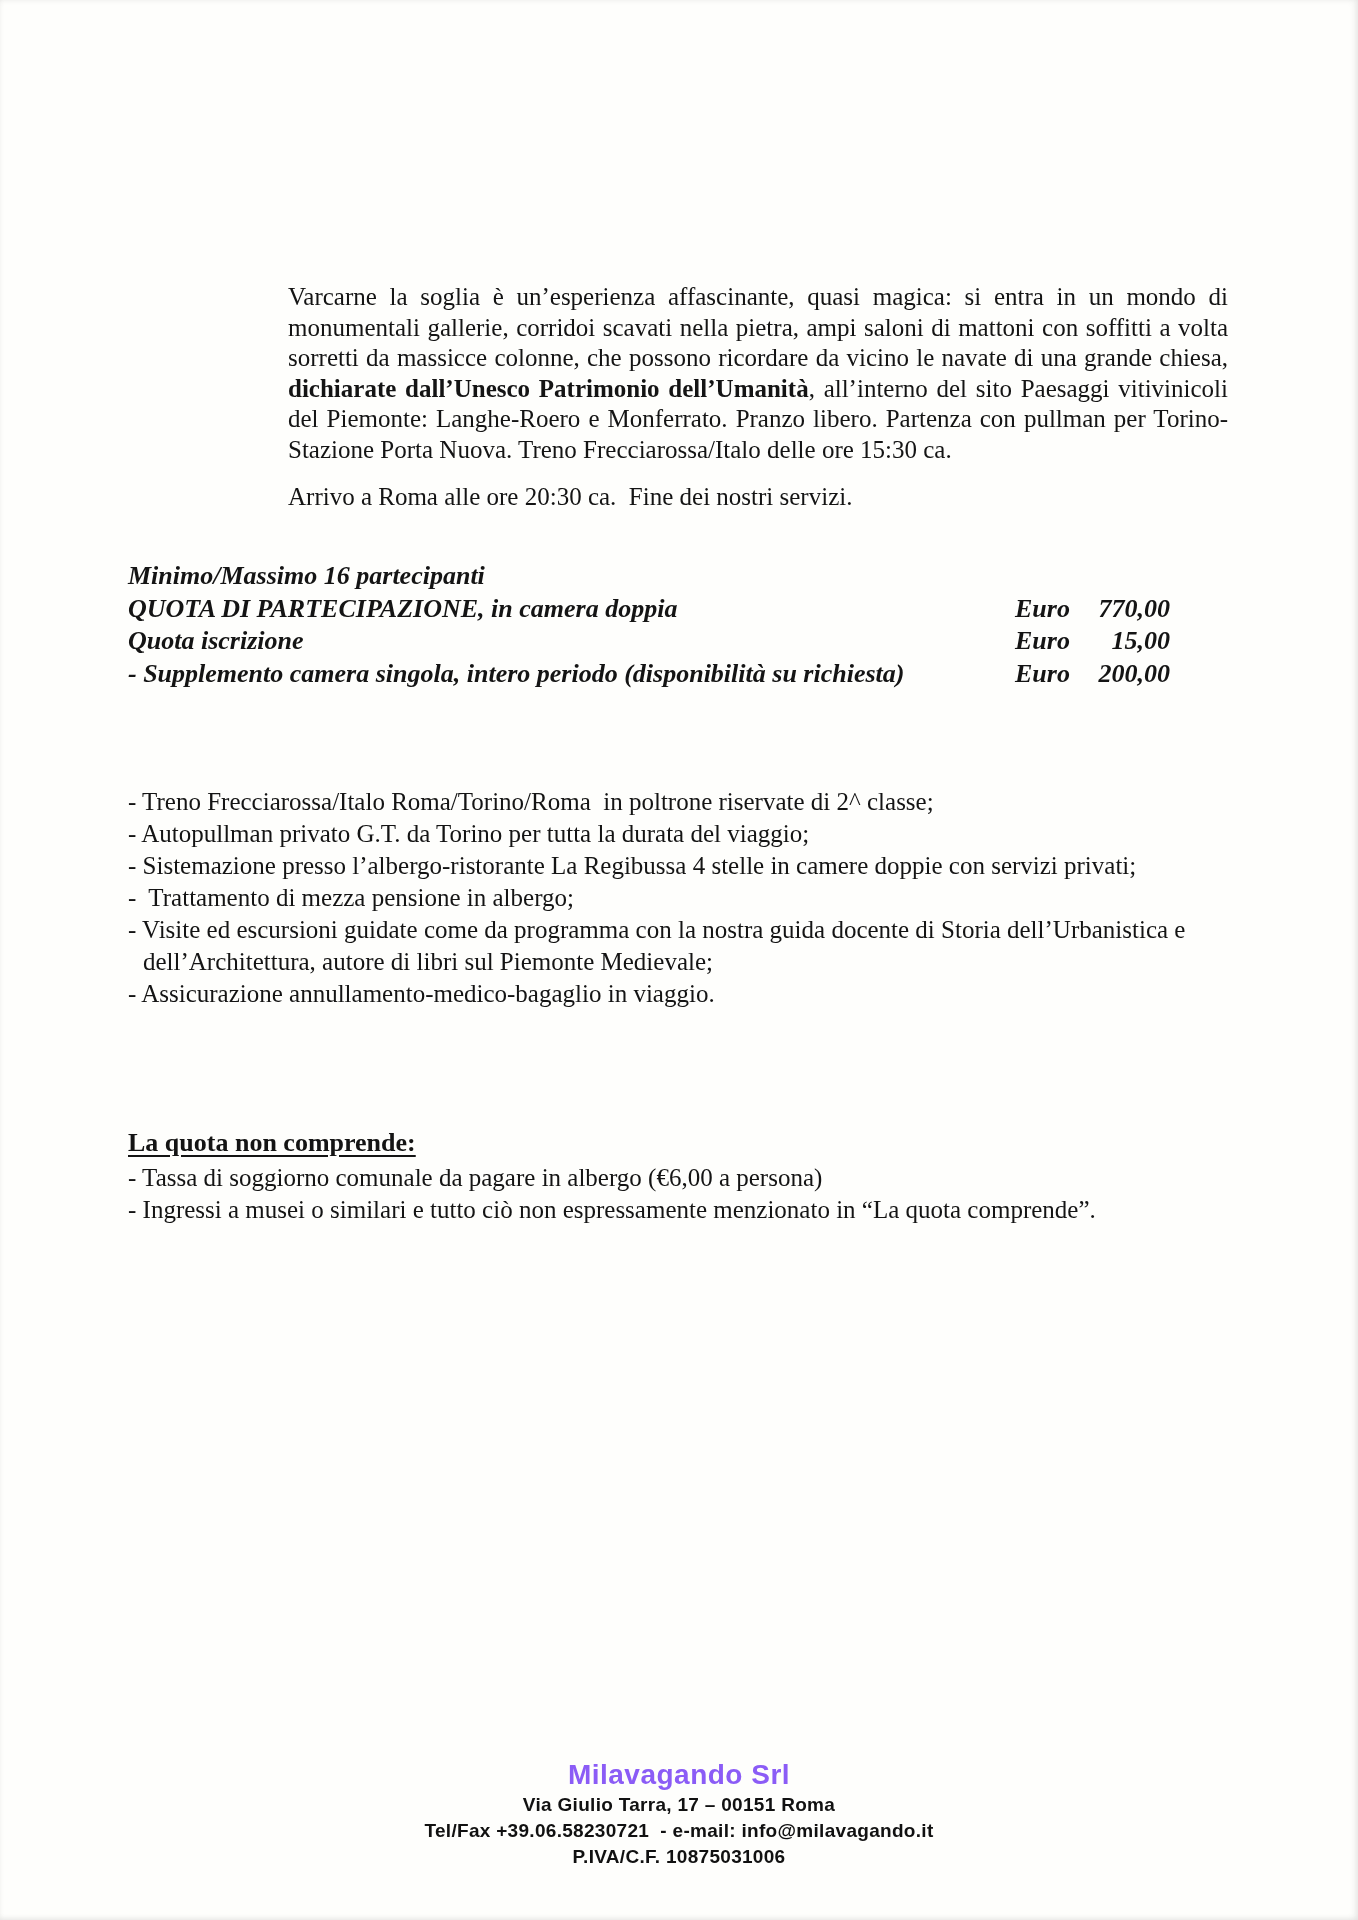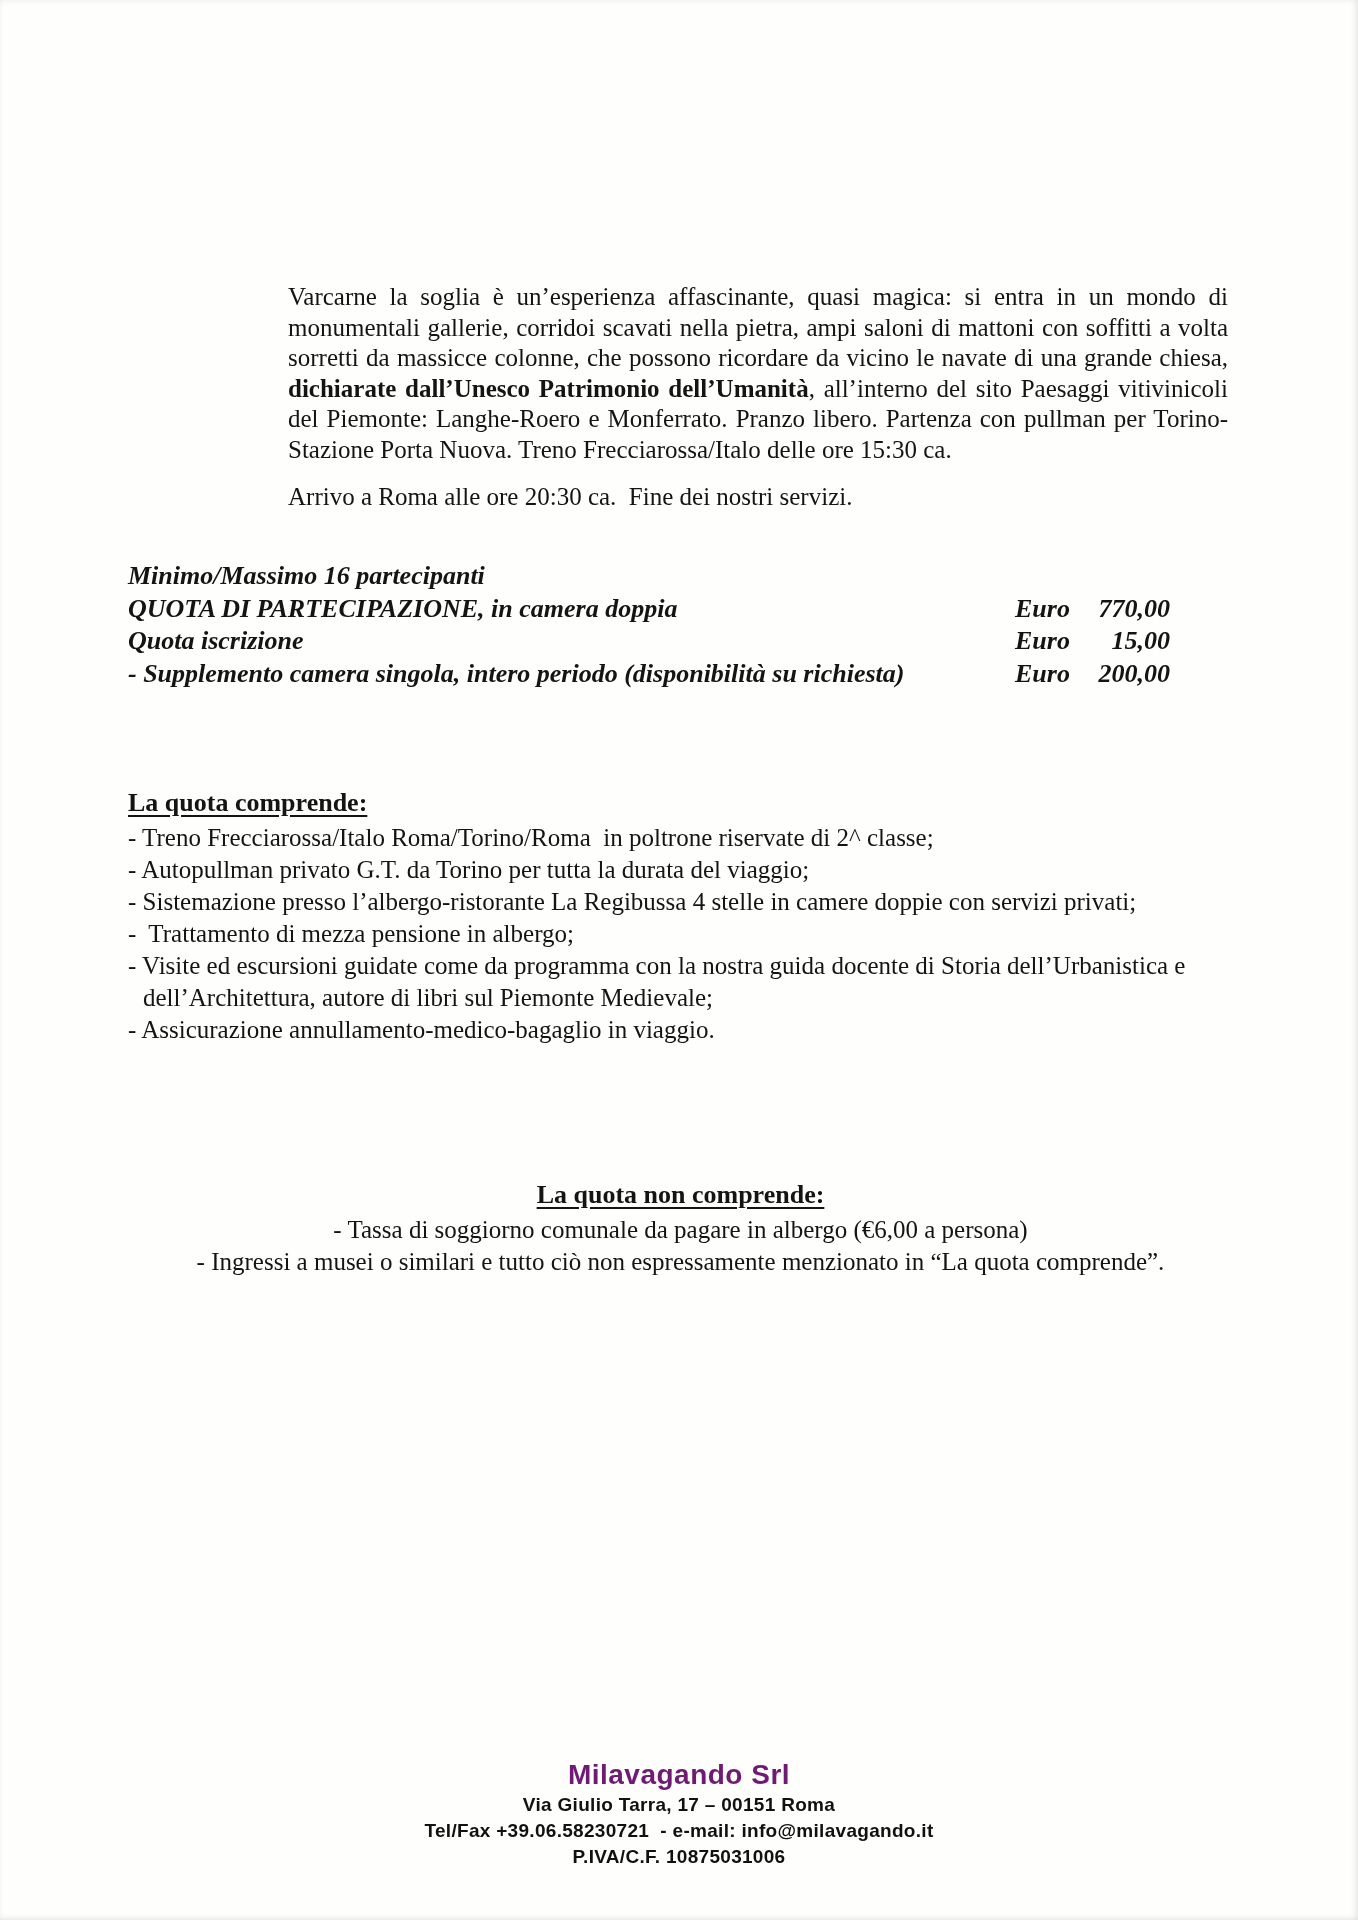--- a/index.html
+++ b/index.html
@@ -39,21 +39,21 @@
   
   .pricing{position:absolute;left:128px;top:560px;width:1042px;
     font-size:26px;line-height:32.5px;font-weight:bold;font-style:italic;}
   .price-row{display:flex;align-items:baseline;}
   .price-label{flex:1 1 auto;}
   .price-value{flex:0 0 155px;display:flex;justify-content:space-between;white-space:nowrap;gap:10px;}
 
   
   .section{position:absolute;left:128px;font-size:25px;line-height:32px;}
   .section-includes{top:786px;width:1085px;}
-  .section-excludes{top:1178px;width:1105px;text-align:center;}
+  .section-excludes{top:1126px;width:1105px;}
   .section h2{
     margin:0 0 3px 0;font-size:26px;line-height:33px;font-weight:bold;
     text-decoration:underline;text-decoration-thickness:2px;text-underline-offset:4px;
   }
   .section ul{margin:0;padding:0;list-style:none;}
   .section li{
     white-space:pre-wrap;
     padding-left:15px;text-indent:-15px;
   }
 
@@ -105,21 +105,20 @@
       <div class="price-row">
         <span class="price-label">- Supplemento camera singola, intero periodo (disponibilità su richiesta)</span>
         <span class="price-value">
           <span>Euro</span>
           <span>200,00</span>
         </span>
       </div>
     </div>
 
   <div class="section section-includes">
-    <h2>La quota comprende:</h2>
     <ul>
 
         <li>- Treno Frecciarossa/Italo Roma/Torino/Roma  in poltrone riservate di 2^ classe;</li>
 
         <li>- Autopullman privato G.T. da Torino per tutta la durata del viaggio;</li>
 
         <li>- Sistemazione presso l’albergo-ristorante La Regibussa 4 stelle in camere doppie con servizi privati;</li>
 
         <li>-  Trattamento di mezza pensione in albergo;</li>
 
@@ -133,19 +132,19 @@
     <h2>La quota non comprende:</h2>
     <ul>
 
         <li>- Tassa di soggiorno comunale da pagare in albergo (€6,00 a persona)</li>
 
         <li>- Ingressi a musei o similari e tutto ciò non espressamente menzionato in “La quota comprende”.</li>
       </ul>
   </div>
 
   <div class="footer">
-    <div class="footer-company" style="color: #701a75;">Milavagando Srl</div>
+    <div class="footer-company" style="color: #8b5cf6;">Milavagando Srl</div>
     <div class="footer-line">Via Giulio Tarra, 17 – 00151 Roma</div>
     <div class="footer-line">Tel/Fax +39.06.58230721  - e-mail: info@milavagando.it</div>
     <div class="footer-line">P.IVA/C.F. 10875031006</div>
   </div>
 
 </div>
 
 </body></html>

